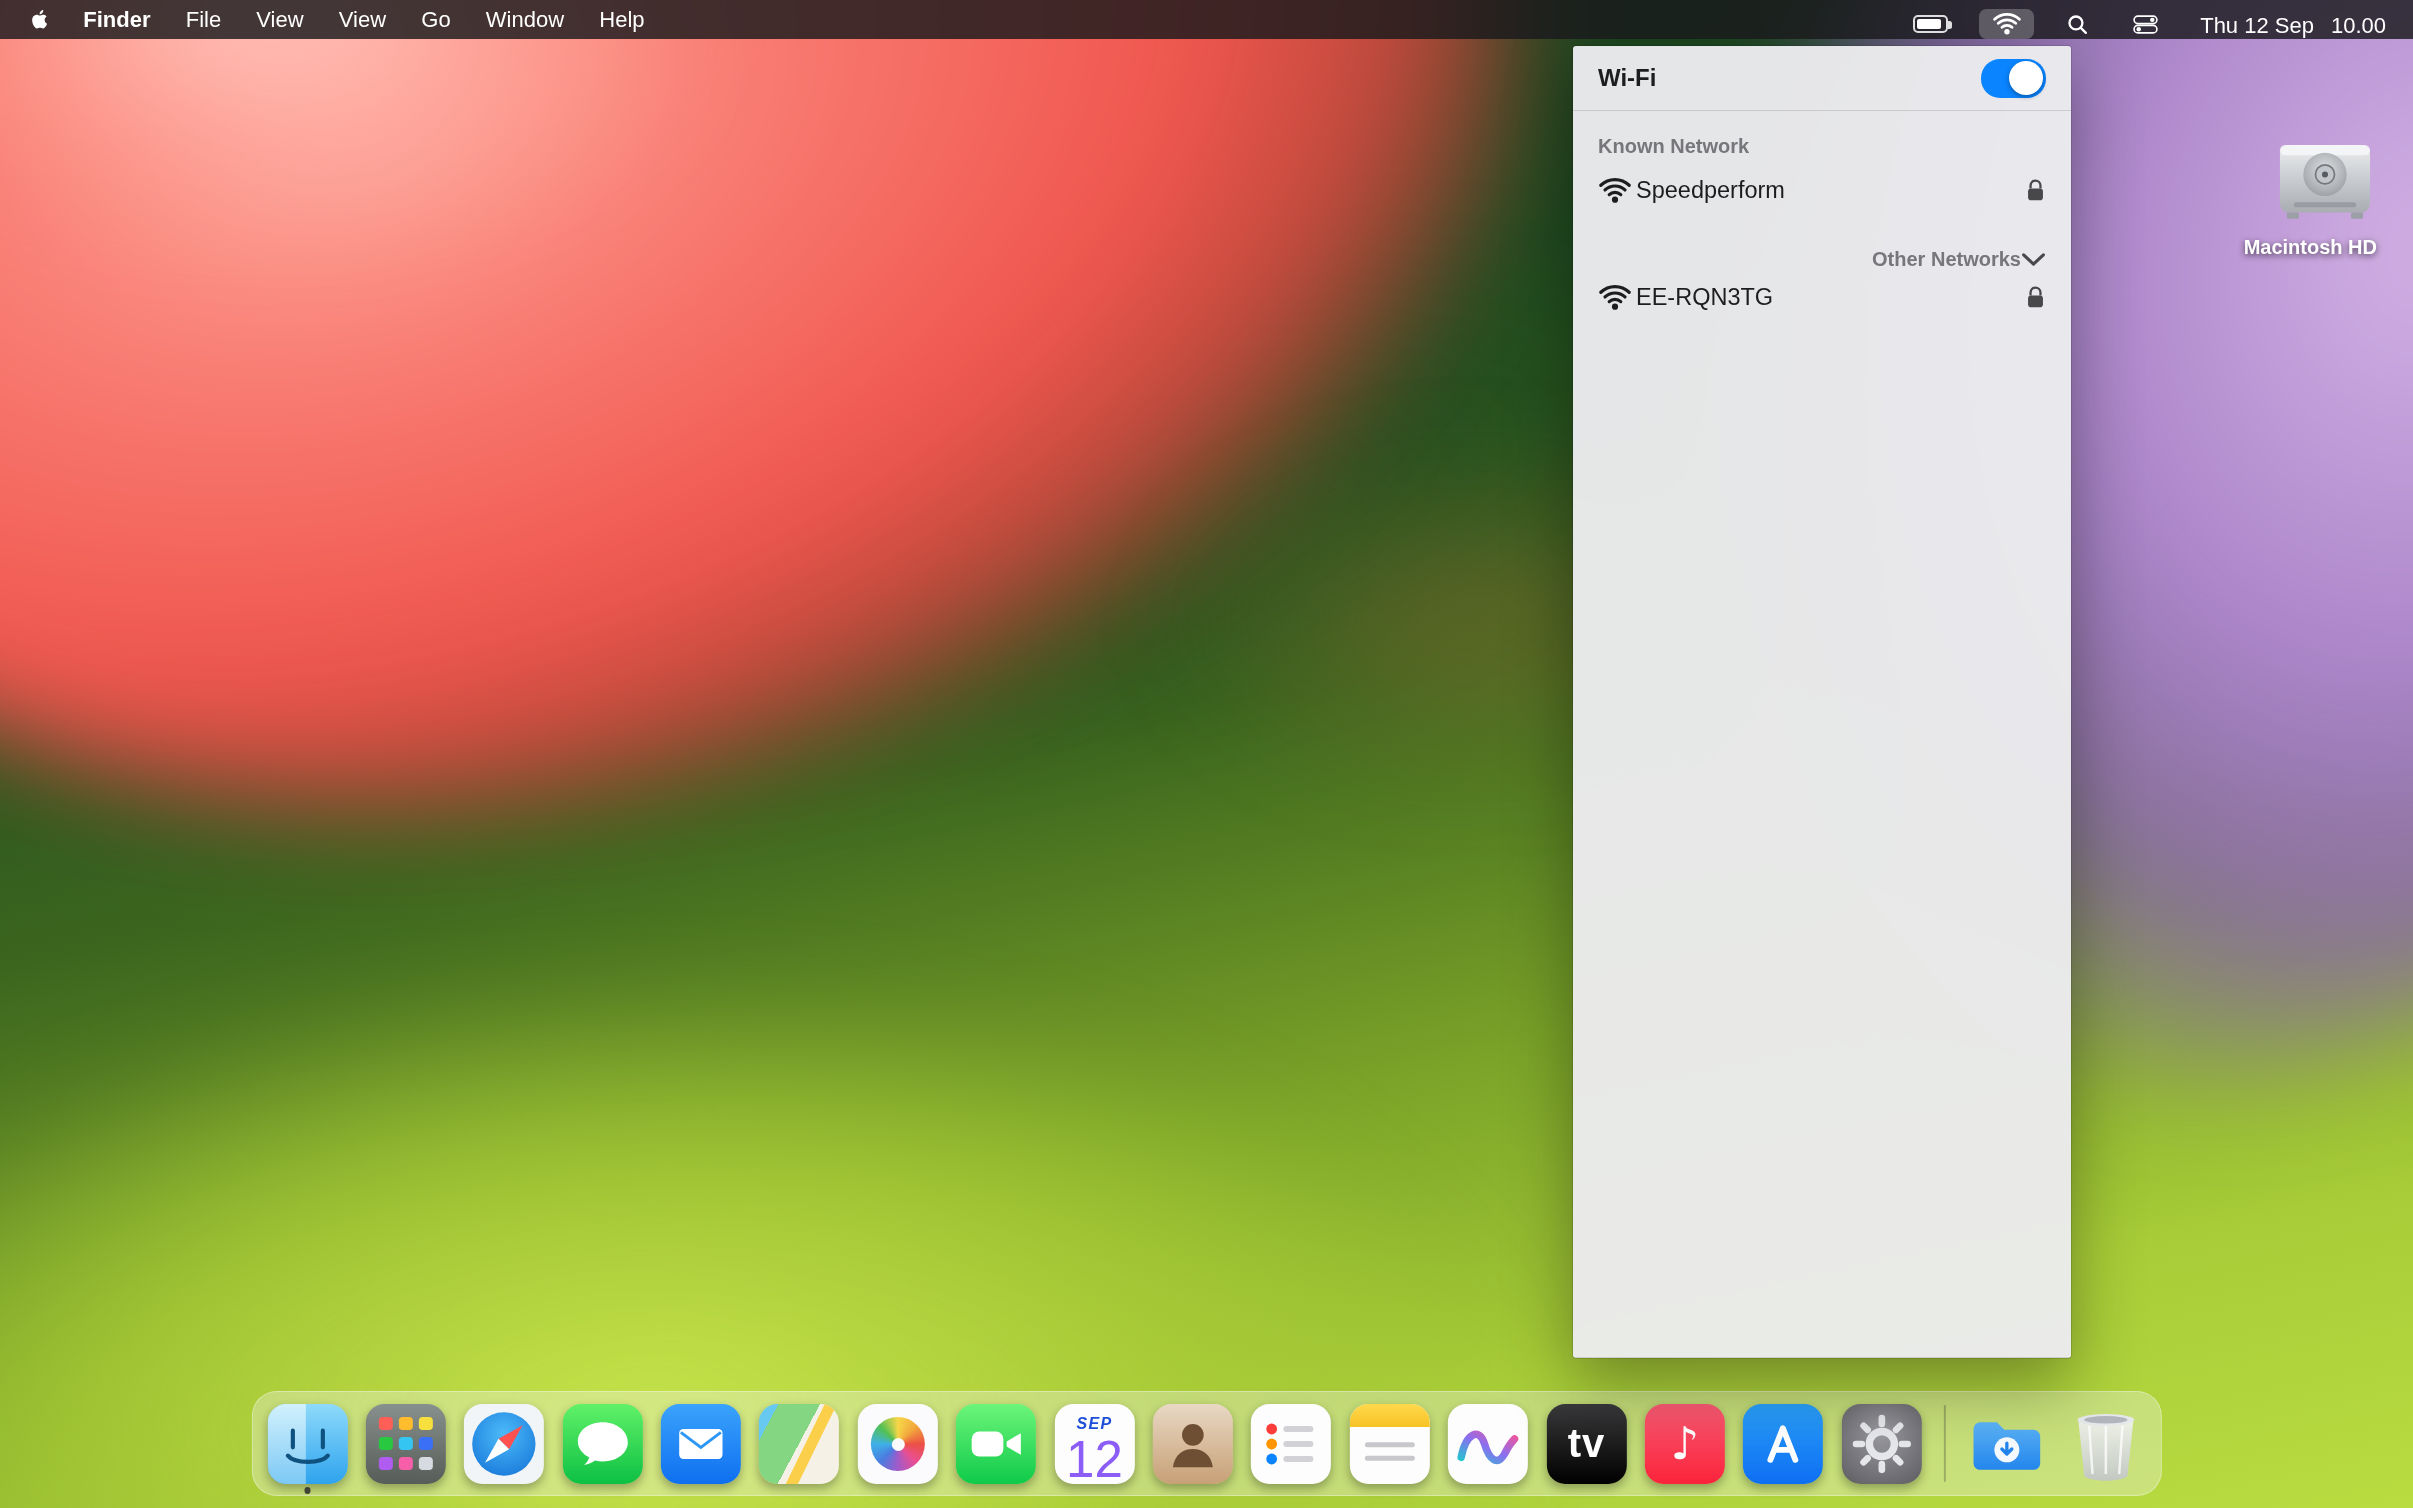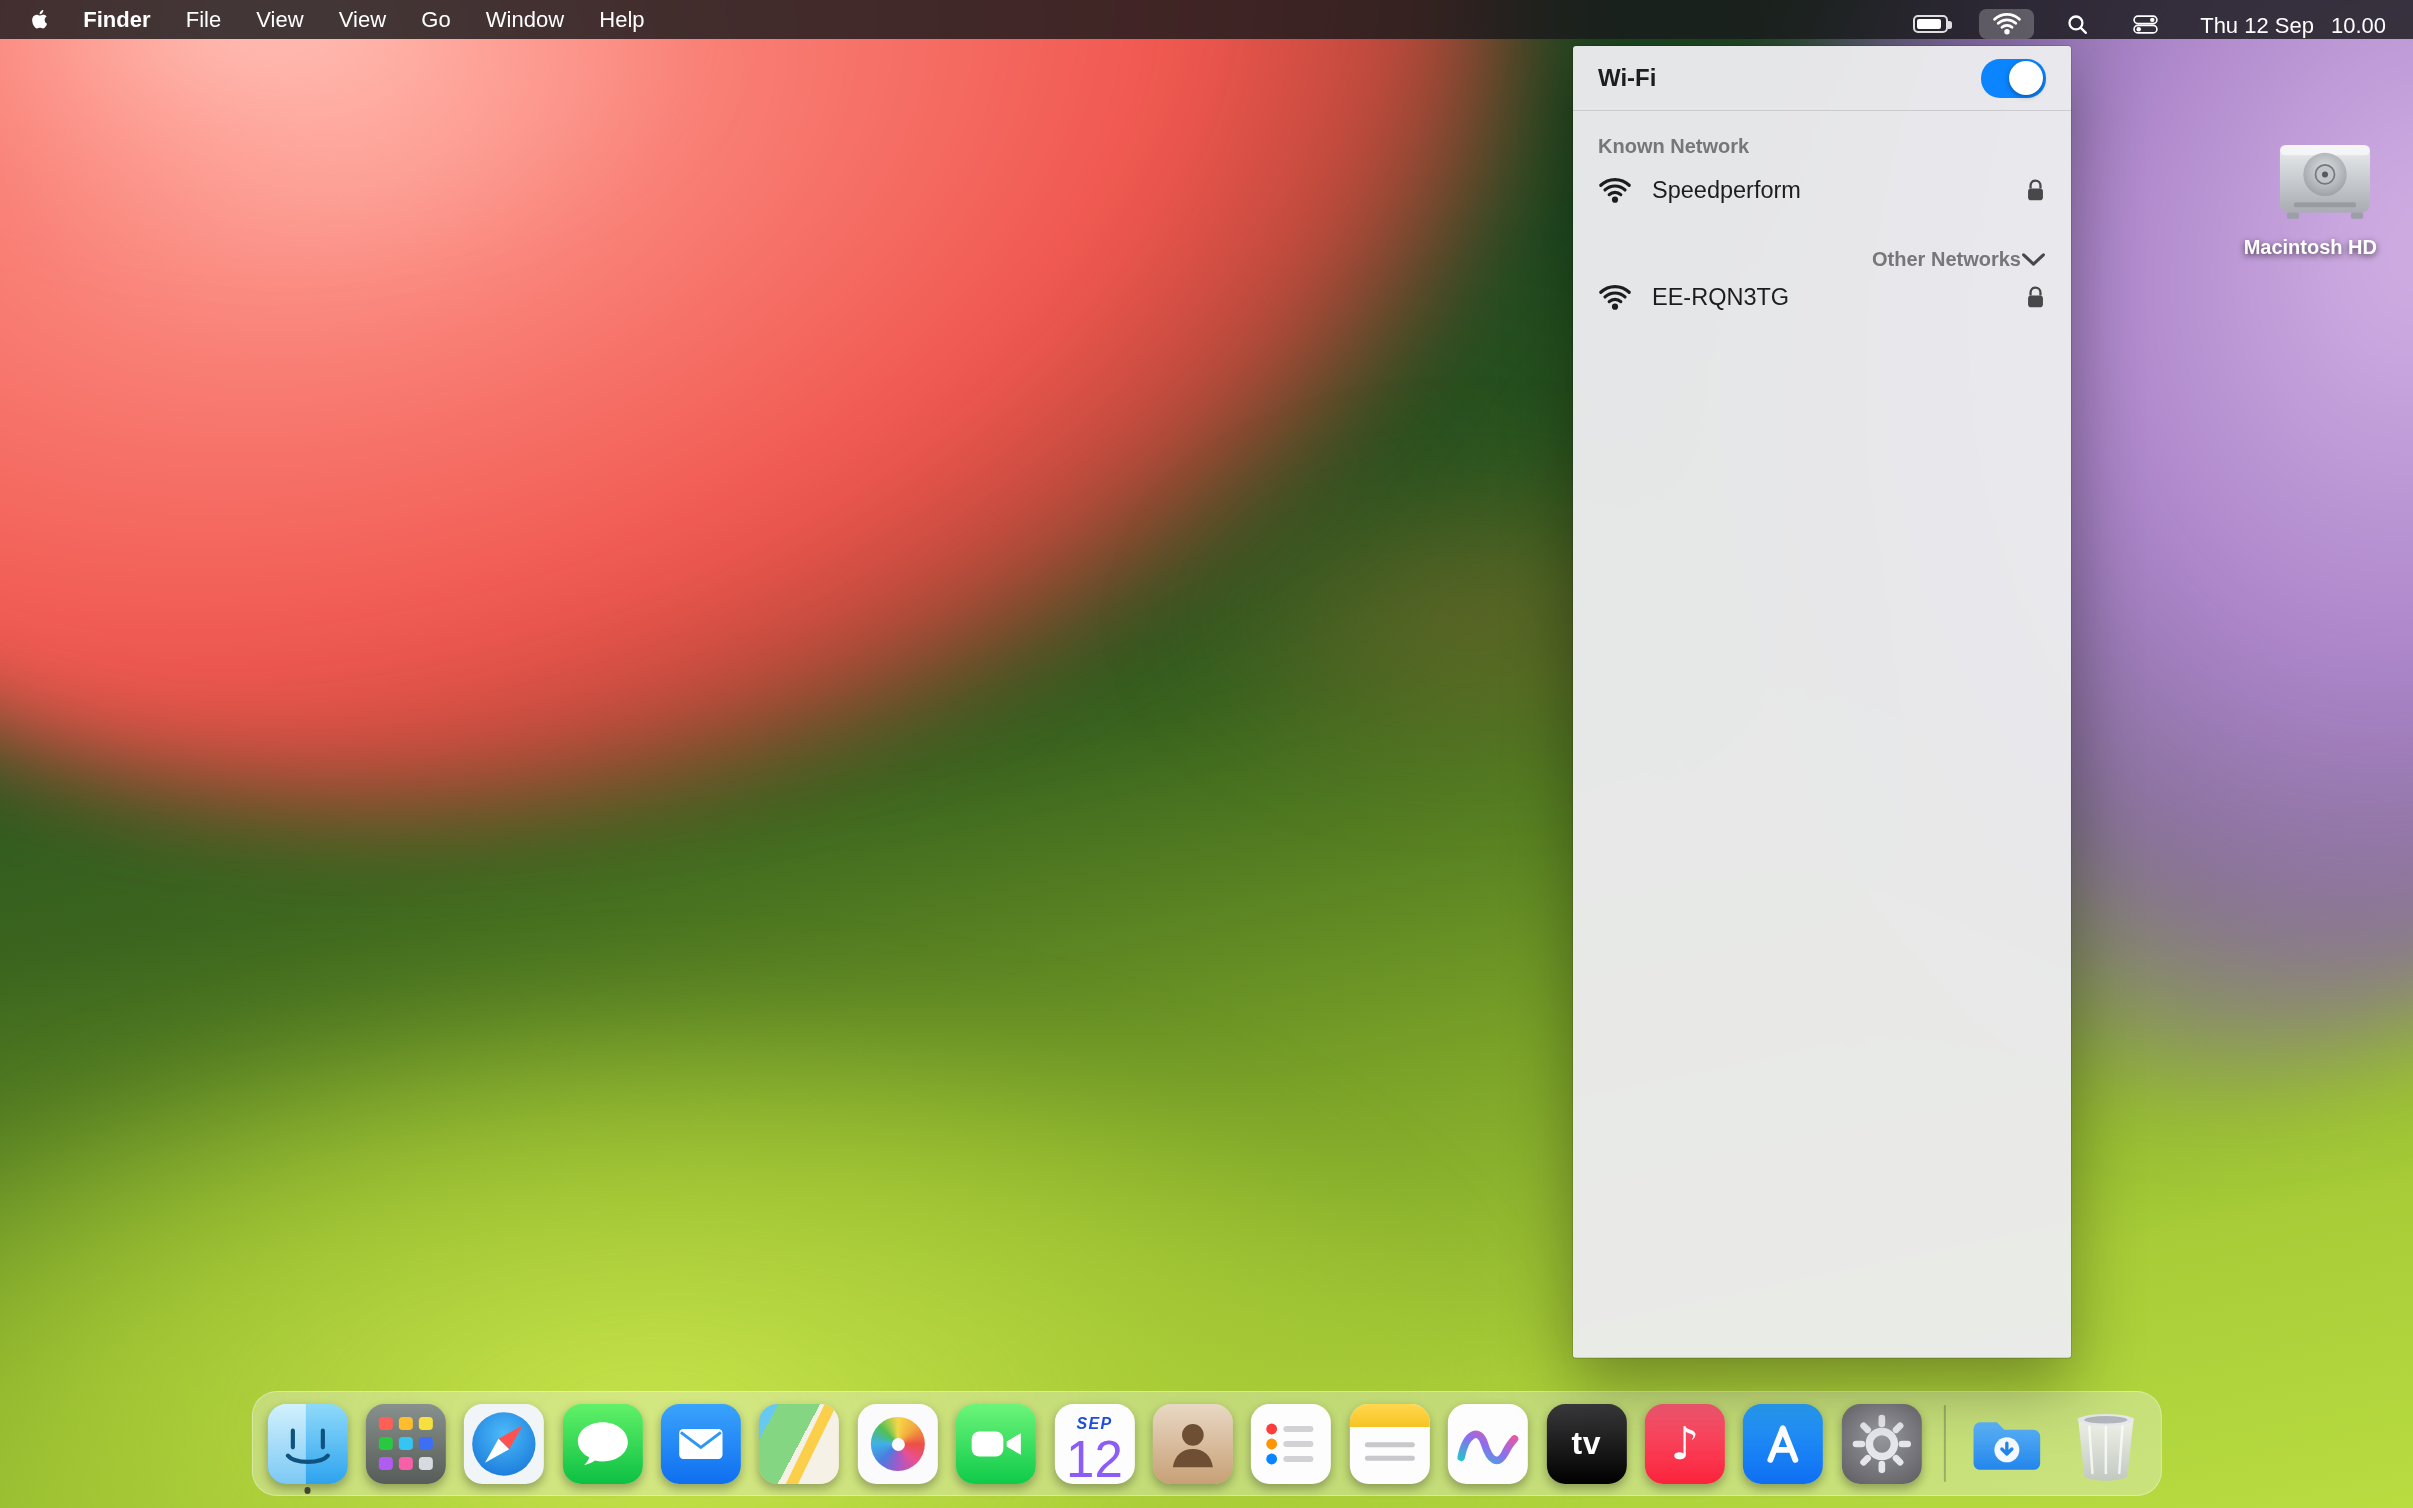--- a/index.html
+++ b/index.html
@@ -59,21 +59,21 @@
   .panel-header { display:flex; align-items:center; justify-content:space-between; padding:0 25px; height:64px; }
   .panel-title { font-size:24px; font-weight:700; }
   .toggle { width:65px; height:39px; border-radius:19px; background:#d1d1d6; position:relative; cursor:pointer; }
   .toggle.on { background:#0a84ff; }
   .toggle .knob { position:absolute; top:2.5px; left:3.4px; width:34px; height:34px; border-radius:50%; background:#fff; box-shadow:0 1.7px 5px rgba(0,0,0,0.35); }
   .toggle.on .knob { left:auto; right:3.4px; }
   .divider { height:1.3px; background:rgba(0,0,0,0.12); flex-shrink:0; }
   .panel-section { padding:0 25px; }
   .section-header { font-size:20px; font-weight:700; color:#76767b; margin-top:23.5px; margin-bottom:6.7px; }
   .other-row { display:flex; align-items:center; justify-content:flex-end; margin-top:32px; }
-  .net-row { display:flex; align-items:center; gap:20px; height:52px; font-size:23.5px; border-radius:8.4px; }
+  .net-row { display:flex; align-items:center; gap:4px; height:52px; font-size:23.5px; border-radius:8.4px; }
   .net-name { flex:1; }
   .ic-wifi { width:34px; height:27px; color:#1d1d1f; flex-shrink:0; }
   .ic-lock { width:21px; height:27px; color:#48484a; flex-shrink:0; }
   .ic-chevron { width:25px; height:15px; color:#48484a; }
   .spacer { flex:1; }
   .panel-footer { padding:17px 25px 25px; font-size:23.5px; }
 
   
   .desktop-icon { position:absolute; left:2193px; top:131px; width:184px; text-align:right; z-index:10; }
   .desktop-icon svg { width:104px; height:99px; }
@@ -114,21 +114,21 @@
   .di-calendar { background:#fdfdfd; display:flex; flex-direction:column; align-items:center; justify-content:center; }
   .cal-month { font-size:16px; font-weight:700; color:#1d4ed8; letter-spacing:1.3px; margin-top:14px;font-style:italic; }
   .cal-day { font-size:51px; font-weight:300; color:#8b5cf6; line-height:1.05; }
   .di-contacts { background:linear-gradient(180deg,#e9d8c4,#c7a076); }
   .di-reminders { background:#fdfdfd; }
   .di-notes { background:#fdfdfd; }
   .di-notes::before { content:""; position:absolute; top:0; left:0; right:0; height:23.5px;
     background:linear-gradient(180deg,#ffd84d,#f7c325); }
   .di-freeform { background:#fdfdfd; }
   .di-tv { background:linear-gradient(180deg,#3a3a3c,#000); display:flex; align-items:center; justify-content:center; }
-  .tv-label { color:#fff; font-size:32px; font-weight:700; letter-spacing:0.8px; }
+  .tv-label { color:#fff; font-size:40px; font-weight:700; letter-spacing:0.8px; }
   .di-music { background:linear-gradient(180deg,#fb5c74,#fa233b); display:flex; align-items:center; justify-content:center; }
   .glyph { font-family:"DejaVu Sans",sans-serif; }
   .music-note { color:#fff; font-size:45px; line-height:1; }
   .di-appstore { background:linear-gradient(180deg,#2aa1fb,#0e6ef2); }
   .di-settings { background:radial-gradient(circle at 50% 38%,#9a9aa0,#5c5c61); }
   .di-downloads { background:none; box-shadow:none; overflow:visible; }
   .di-trash { background:none; box-shadow:none; overflow:visible; }
 </style>
 </head>
 <body>

